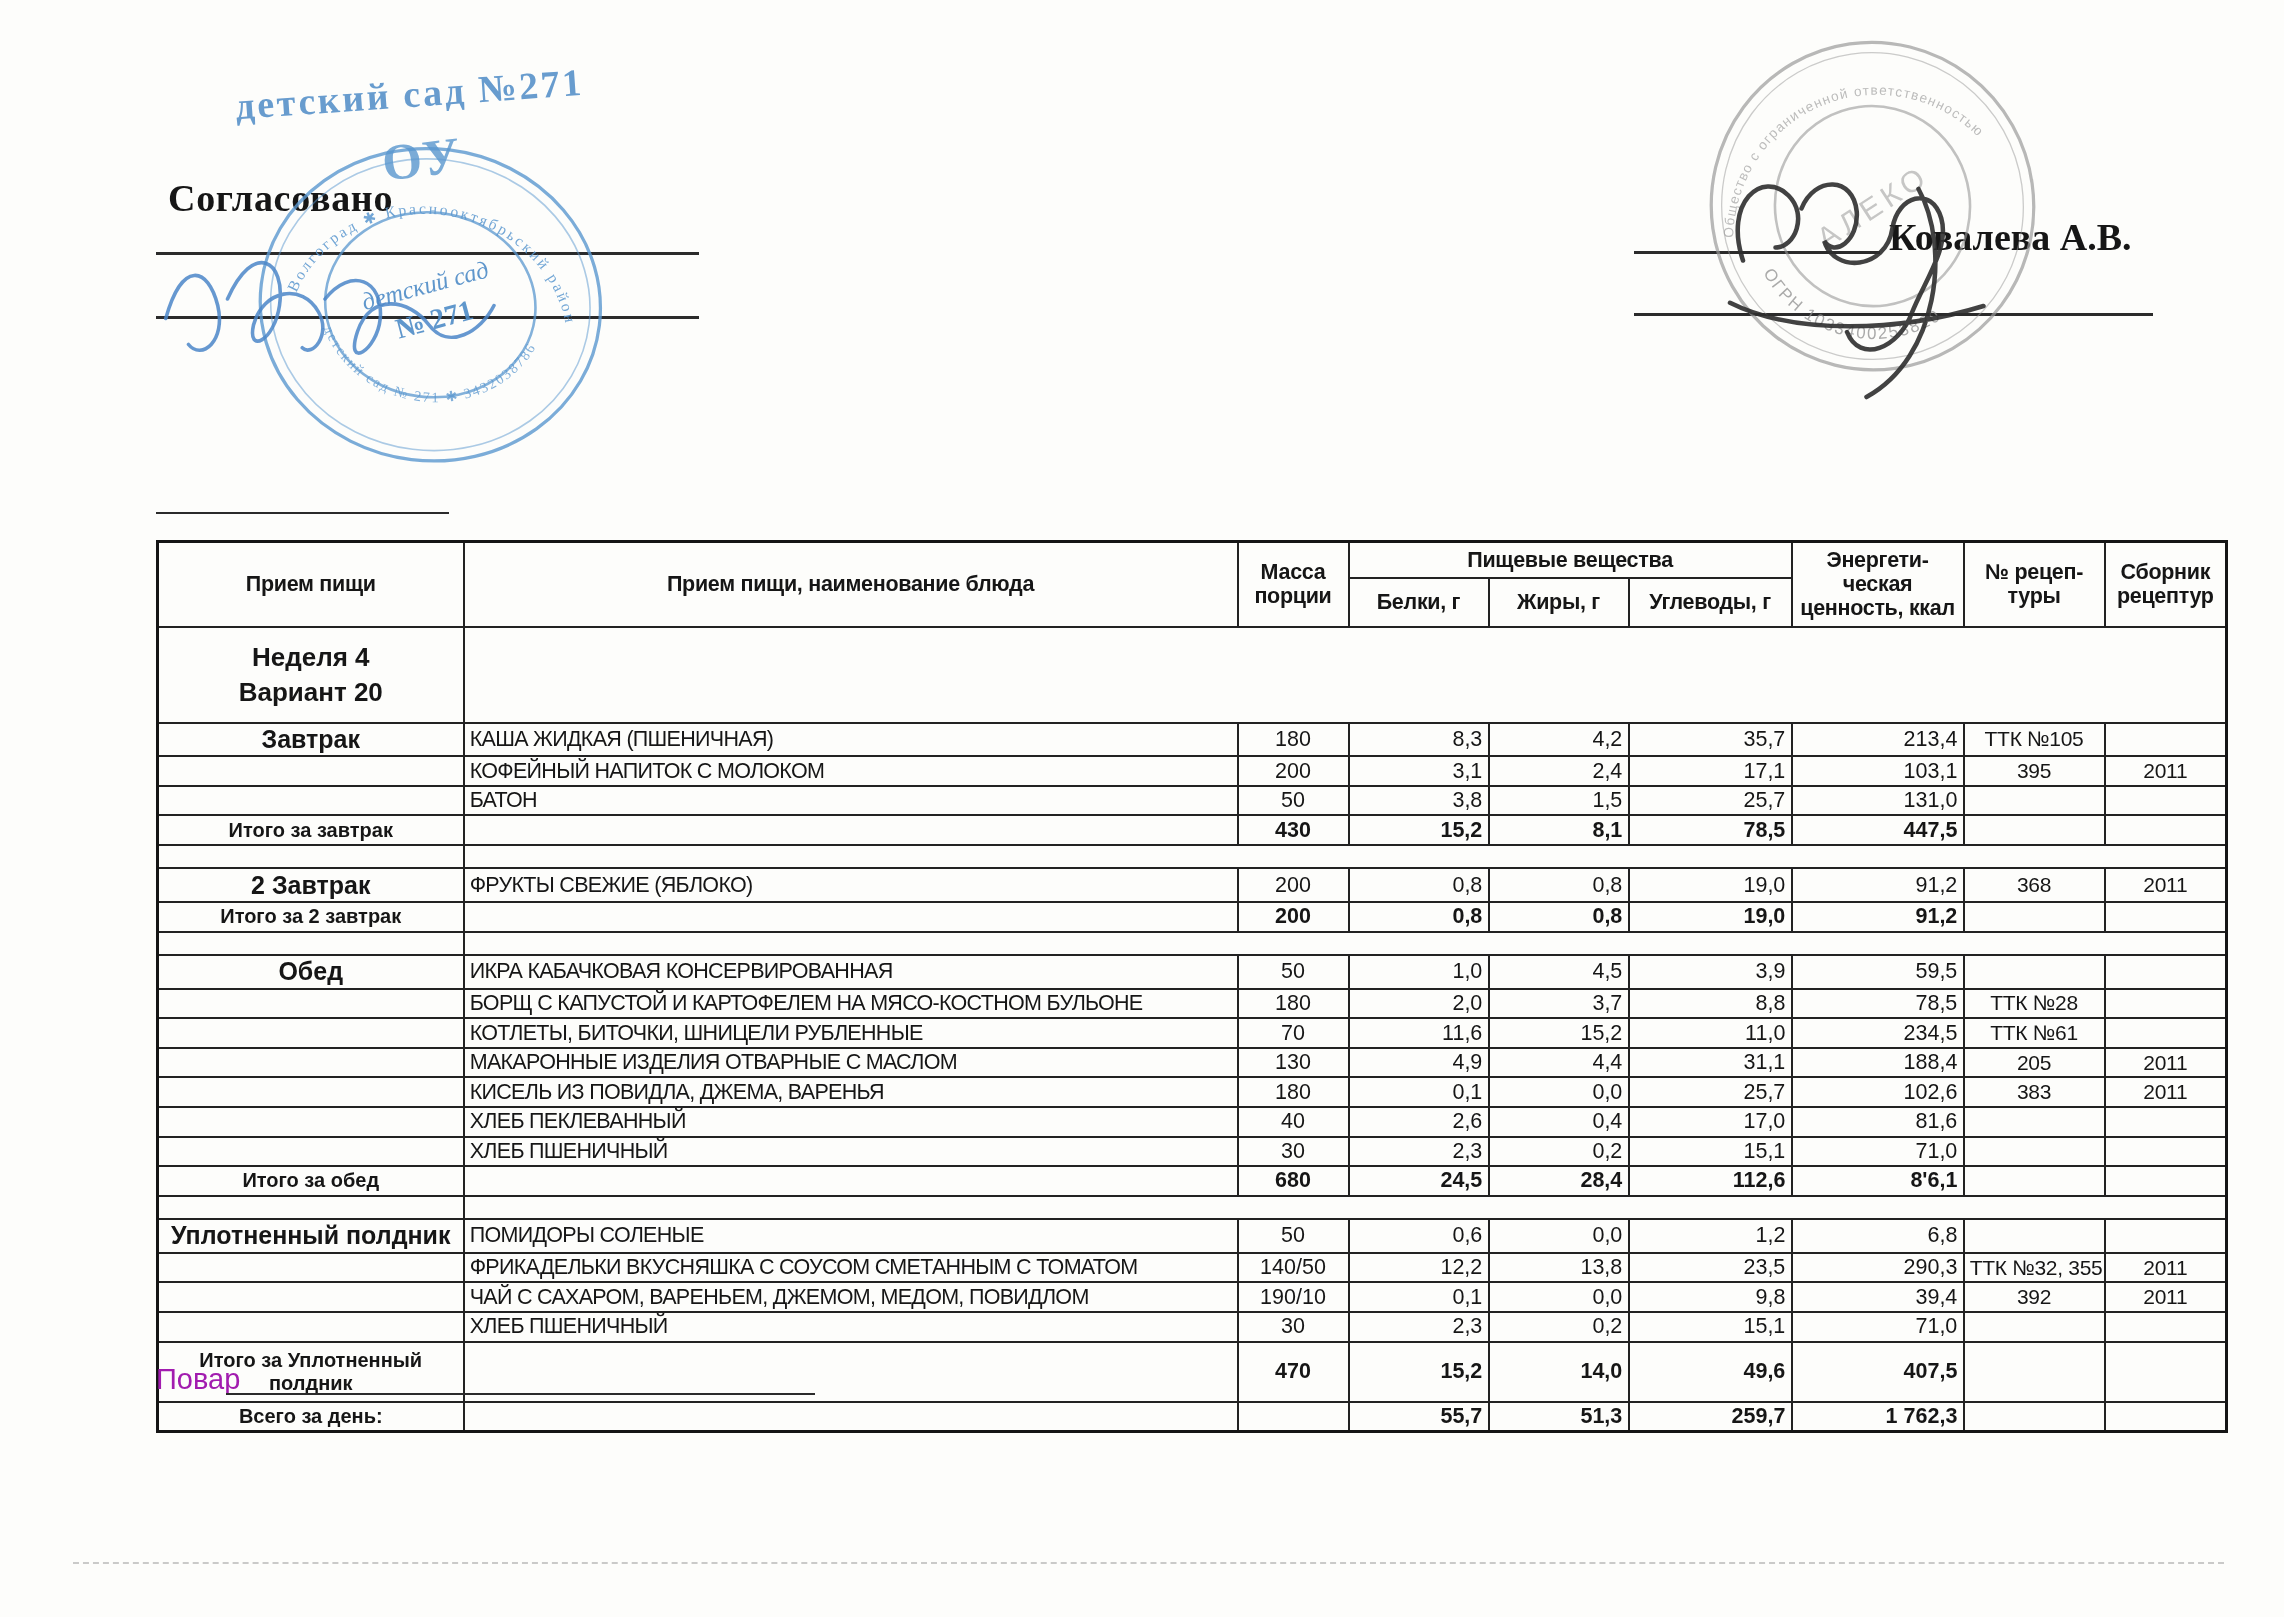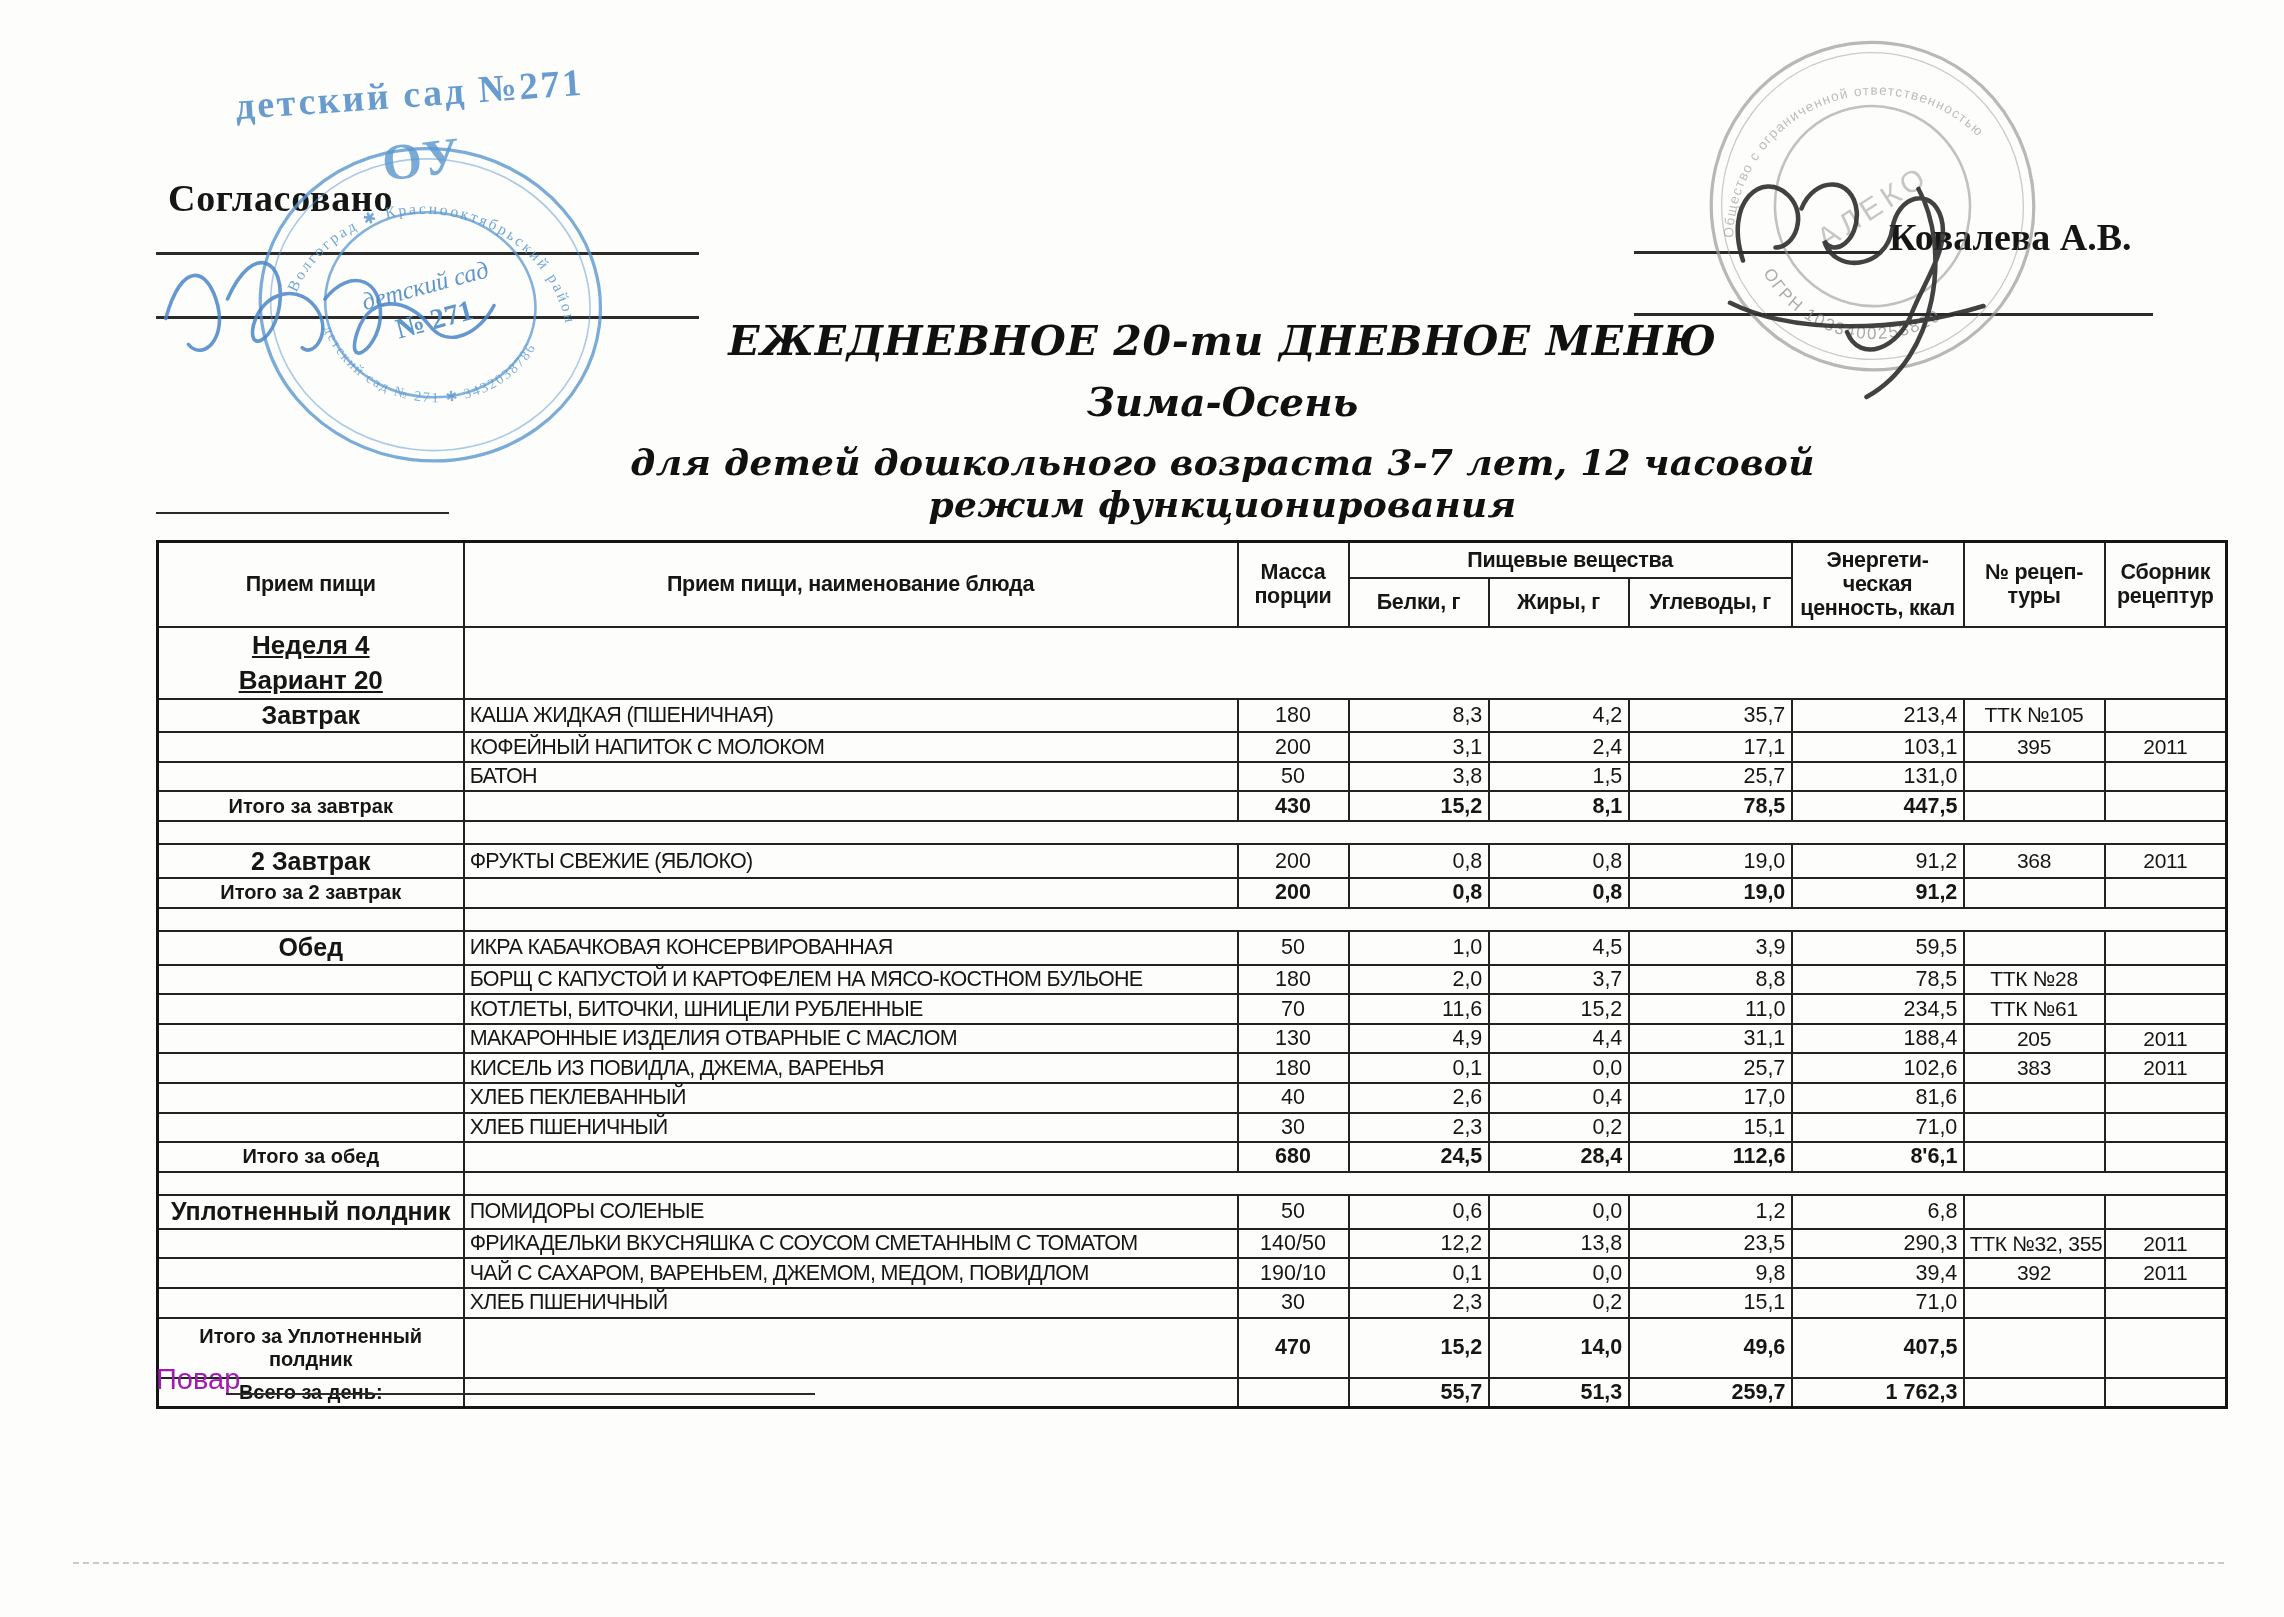--- a/index.html
+++ b/index.html
@@ -42,21 +42,21 @@
     padding:1.3px 5.2px;overflow:hidden;white-space:nowrap;}
   .menu-table th{font-size:21.5px;font-weight:700;text-align:center;line-height:1.12;
     white-space:normal;letter-spacing:-0.3px;padding:2.6px 2.6px;}
   thead tr.h1{height:36px;} thead tr.h2{height:49px;}
   tr.item,tr.total{height:29px;}
   tr.spacer{height:23.4px;}
   tr.week{height:51px;}
   tr.tall{height:60px;}
   .c-meal{font-weight:700;font-size:25px;text-align:center;padding-left:6.5px;}
   tr.total .c-meal{font-size:20px;white-space:normal;line-height:1.15;}
-  tr.week .c-meal{text-align:center;font-size:26px;line-height:1.35;padding:0 0;text-decoration:underline;}
+  tr.week .c-meal{text-align:center;font-size:26px;line-height:1.35;padding:12px 0;}
   .c-dish{font-size:21.5px;letter-spacing:-0.7px;text-align:left;}
   .c-mass{font-size:21.5px;text-align:center;}
   .c-num{font-size:21.5px;text-align:right;padding-right:7.8px;}
   .c-recipe,.c-src{font-size:21px;text-align:center;letter-spacing:-0.3px;}
   tr.total td{font-weight:700;}
   
   .cook{position:absolute;left:156px;top:1363px;font-size:29px;color:#a21caf;}
   .scan-artifact{position:absolute;left:73px;top:1562px;width:2151px;height:0;
     border-top:2.6px dashed rgba(140,140,140,.45);}
 </style>
@@ -124,25 +124,20 @@
 
   <svg class="svg-abs" style="left:1704px;top:150px;" width="364" height="273" viewBox="0 0 560 420">
     <path d="M 60 170 C 30 80 90 30 130 70 C 160 100 140 150 110 150
              M 150 90 C 170 40 230 40 235 95 C 238 140 200 165 185 140
              C 200 190 280 185 290 120 C 298 70 350 55 365 105
              C 378 150 340 200 320 250 C 300 305 240 330 220 280
              M 330 60 C 380 150 360 320 250 380
              M 40 235 C 140 285 300 280 430 240" fill="none" stroke="#2e2e2e" stroke-width="7" stroke-linecap="round" opacity="0.9"></path>
   </svg>
 
-  <div class="titles">
-    <div class="t1">ЕЖЕДНЕВНОЕ 20-ти ДНЕВНОЕ МЕНЮ</div>
-    <div class="t2">Зима-Осень</div>
-    <div class="t3">для детей дошкольного возраста 3-7 лет, 12 часовой режим функционирования</div>
-  </div>
 
   <table class="menu-table">
     <colgroup>
       <col style="width:306px">
         <col style="width:774px">
         <col style="width:111px">
       <col style="width:140px">
         <col style="width:140px">
         <col style="width:163px">
       <col style="width:172px">

